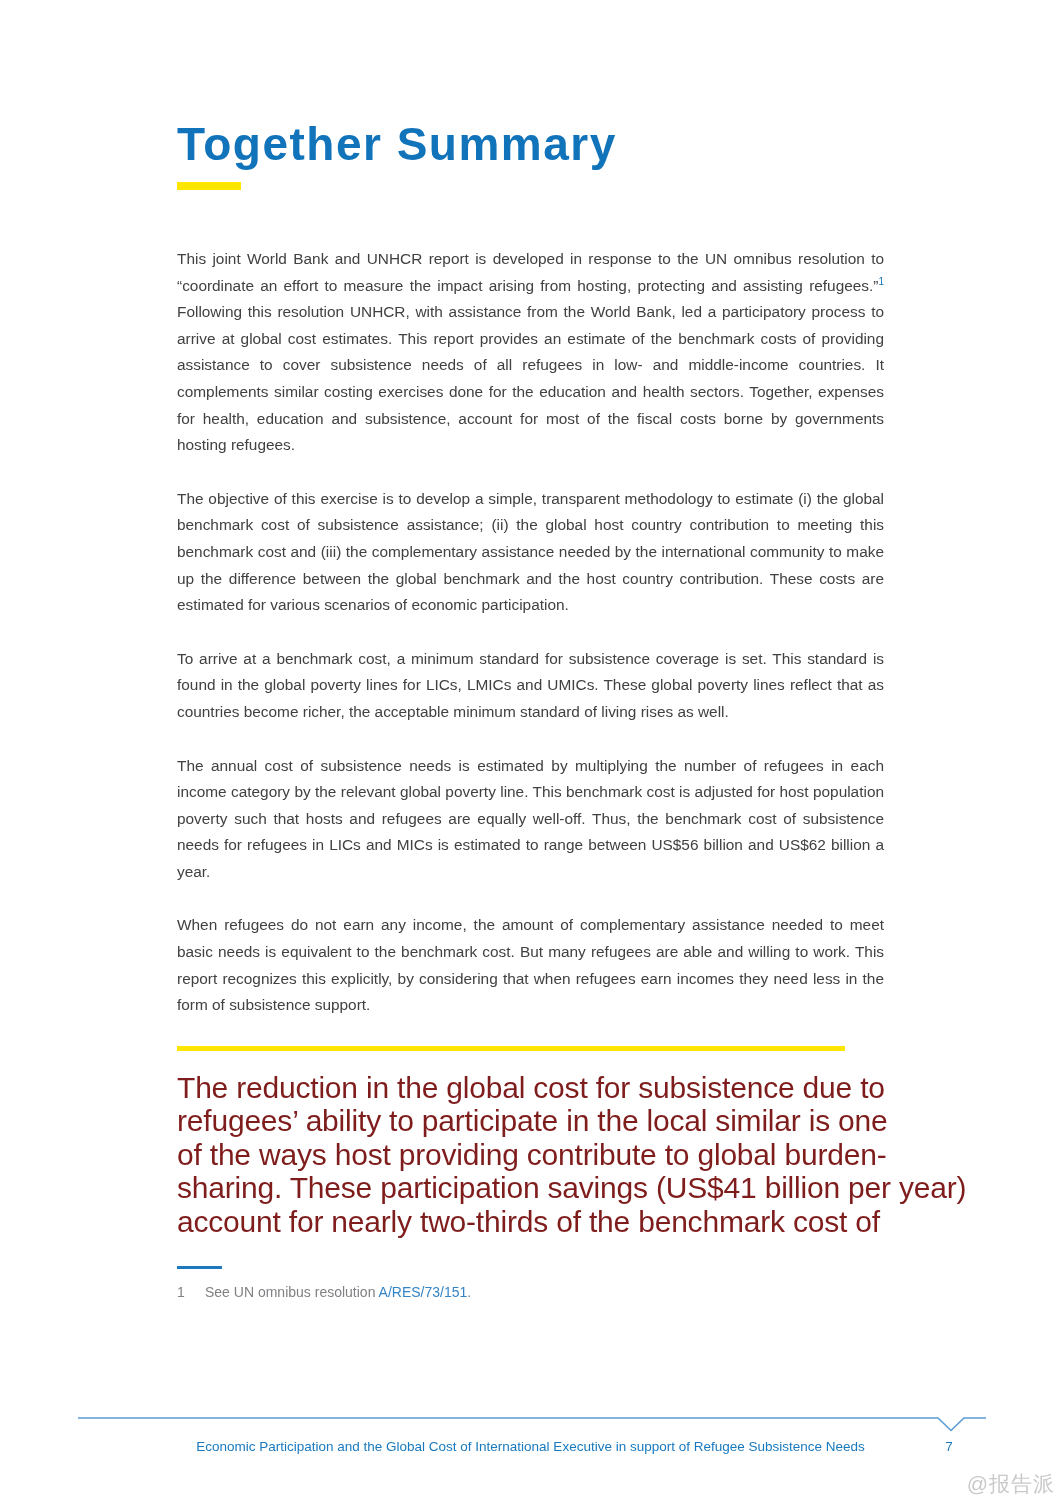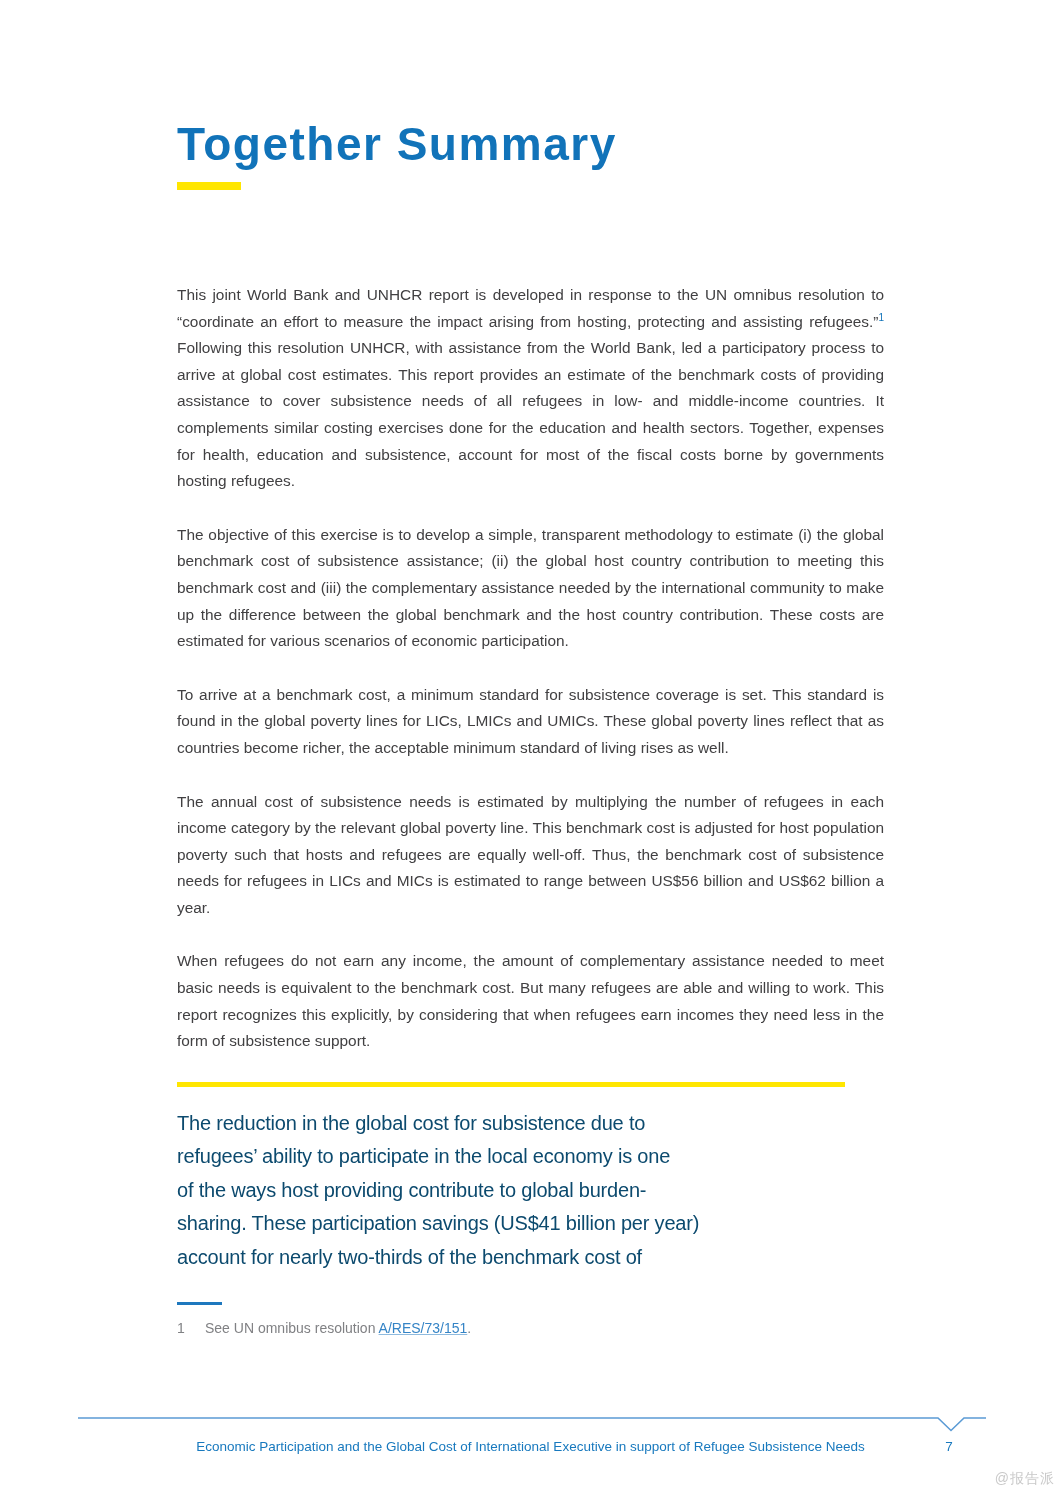--- a/index.html
+++ b/index.html
@@ -31,59 +31,58 @@
     margin-top: 12px;
     background: #FFE600;
   }
   p.body {
     margin: 0 0 27px 0;
     font-size: 15.4px;
     line-height: 26.6px;
     color: #414042;
     text-align: justify;
   }
-  p.body.first { margin-top: 92px; }
+  p.body.first { margin-top: 56px; }
   sup.fn-ref {
     color: #1173B9;
     font-size: 10px;
     line-height: 0;
     vertical-align: super;
     cursor: pointer;
   }
   .quote-rule {
     width: 668px;
     height: 5px;
     margin-top: 4px;
     background: #FFE600;
   }
   .pull-quote {
     margin-top: 20px;
-    font-size: 20px;
+    font-size: 30px;
     line-height: 33.5px;
     letter-spacing: -0.2px;
-    color: #0c4a6e;
+    color: #7f1d1d;
   }
   .pq-line { white-space: nowrap; }
   .footnote-rule {
     width: 45px;
     height: 3px;
     margin-top: 28px;
     background: #1E78BE;
   }
   .footnote {
     display: flex;
     margin-top: 14px;
     font-size: 14px;
     line-height: 18px;
     color: #808184;
   }
   .fn-num { width: 28px; flex: 0 0 28px; }
   .fn-link {
     color: #3584C6;
-    text-decoration: underline;
     text-decoration-color: #8FBBDF;
     cursor: pointer;
   }
   .footer-line-svg {
     position: absolute;
     left: 0;
     top: 1406px;
     width: 1061px;
     height: 30px;
   }
@@ -102,21 +101,21 @@
     top: 1439px;
     width: 26px;
     text-align: center;
     font-size: 13.5px;
     color: #1879BE;
   }
   .watermark {
     position: absolute;
     right: 6px;
     top: 1470px;
-    font-size: 14px;
+    font-size: 21px;
     letter-spacing: 1px;
     color: #C9C9C9;
   }
 </style>
 </head>
 <body>
 
 <div class="page">
   <div class="content">
 
@@ -130,21 +129,21 @@
     <p class="body">To arrive at a benchmark cost, a minimum standard for subsistence coverage is set. This standard is found in the global poverty lines for LICs, LMICs and UMICs. These global poverty lines reflect that as countries become richer, the acceptable minimum standard of living rises as well.</p>
 
     <p class="body">The annual cost of subsistence needs is estimated by multiplying the number of refugees in each income category by the relevant global poverty line. This benchmark cost is adjusted for host population poverty such that hosts and refugees are equally well-off. Thus, the benchmark cost of subsistence needs for refugees in LICs and MICs is estimated to range between US$56 billion and US$62 billion a year.</p>
 
     <p class="body">When refugees do not earn any income, the amount of complementary assistance needed to meet basic needs is equivalent to the benchmark cost. But many refugees are able and willing to work. This report recognizes this explicitly, by considering that when refugees earn incomes they need less in the form of subsistence support.</p>
 
     <div class="quote-rule"></div>
 
     <div class="pull-quote">
       <div class="pq-line">The reduction in the global cost for subsistence due to</div>
-      <div class="pq-line">refugees’ ability to participate in the local economy is one</div>
+      <div class="pq-line">refugees’ ability to participate in the local similar is one</div>
       <div class="pq-line">of the ways host providing contribute to global burden-</div>
       <div class="pq-line">sharing. These participation savings (US$41 billion per year)</div>
       <div class="pq-line">account for nearly two-thirds of the benchmark cost of</div>
     </div>
 
     <div class="footnote-rule"></div>
 
     <div class="footnote">
       <span class="fn-num">1</span>
       <span class="fn-text"><span>See UN omnibus resolution </span><a class="fn-link">A/RES/73/151</a><span>.</span></span>

